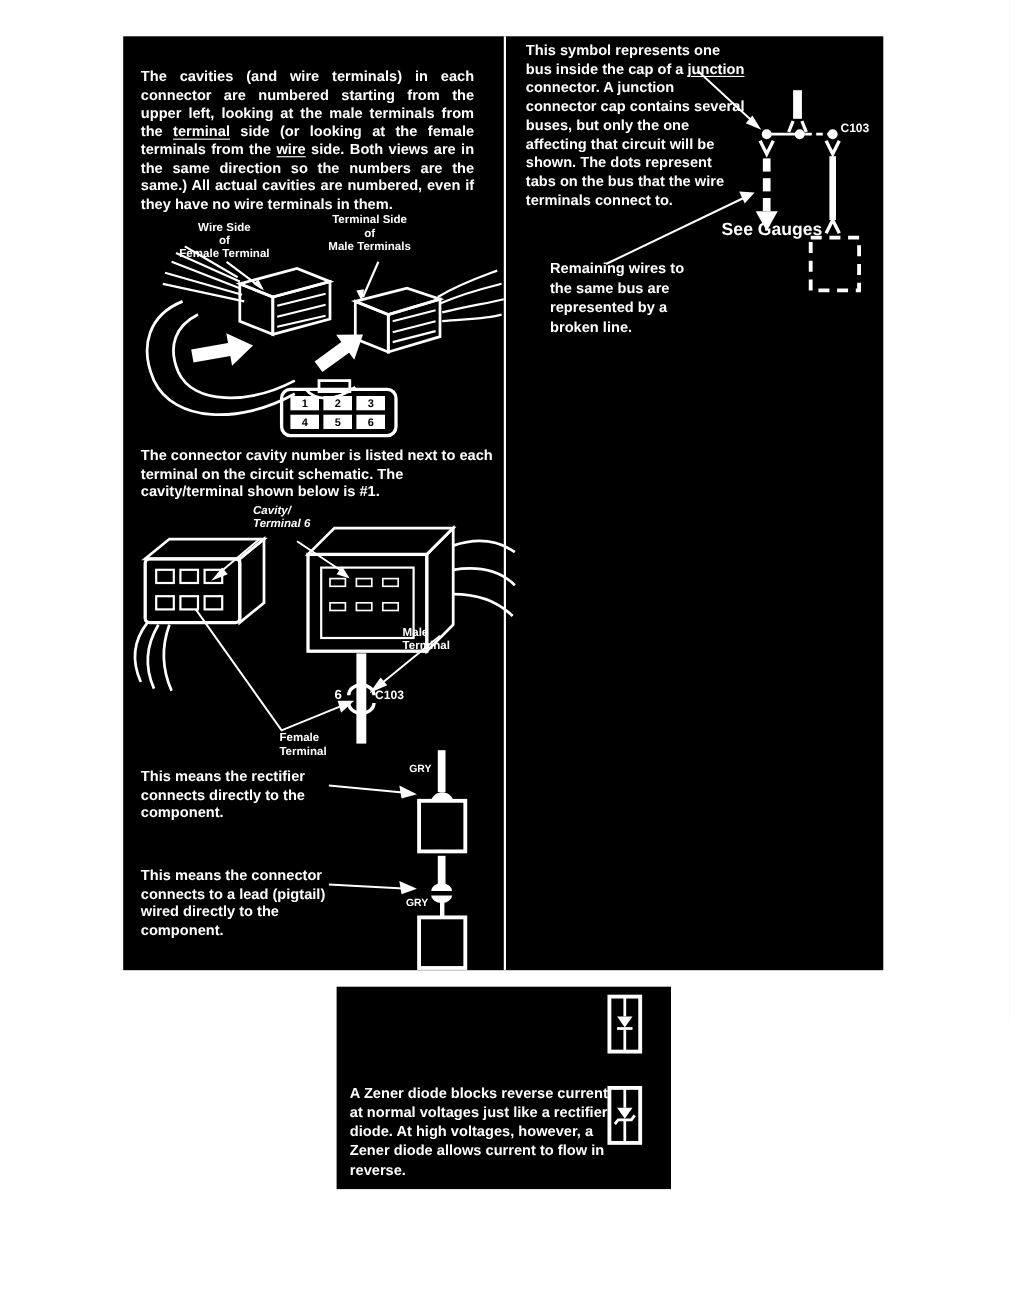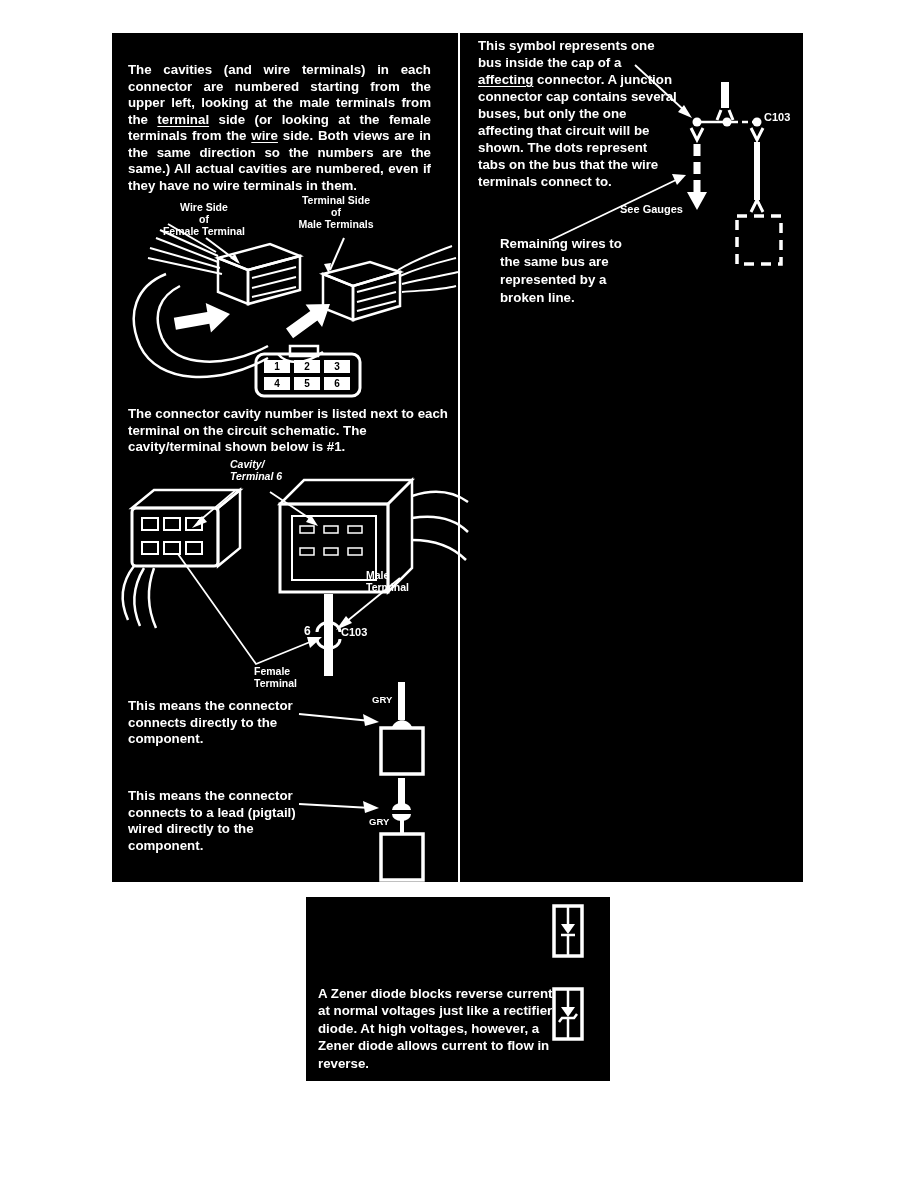--- a/index.html
+++ b/index.html
@@ -140,21 +140,21 @@
   </svg>
   <div class="lbl" style="left:230px; top:459px; width:70px;font-style:italic;">Cavity/
 Terminal 6</div>
   <div class="lbl" style="left:366px; top:570px; width:64px;">Male
 Terminal</div>
   <div class="lbl" style="left:254px; top:666px; width:64px;">Female
 Terminal</div>
   <div class="lbl" style="left:304px; top:626px; font-size:12px;">6</div>
   <div class="lbl" style="left:341px; top:627px; font-size:11px;">C103</div>
 
-  <div class="txt" style="left:128px; top:698px; width:180px;">This means the connector connects directly to the component.</div>
+  <div class="txt" style="left:128px; top:698px; width:180px;">This means the rectifier connects directly to the component.</div>
   <svg style="left:295px; top:680px;" width="140" height="100" viewBox="0 0 140 100">
     <path class="ink" d="M4,34 L76,41" stroke-width="1.8"></path>
     <polygon points="84,42 68,34 70,46" fill="#fff"></polygon>
     <rect x="103" y="2" width="7" height="38" fill="#fff"></rect>
     <path d="M97,47 C101,38 113,38 117,47 Z" fill="#fff"></path>
     <rect class="ink" x="86" y="48" width="42" height="46" stroke-width="3.5"></rect>
   </svg>
   <div class="lbl" style="left:372px; top:694px; font-size:9.5px;">GRY</div>
 
   <div class="txt" style="left:128px; top:788px; width:202px;">This means the connector connects to a lead (pigtail) wired directly to the component.</div>
@@ -163,21 +163,21 @@
     <polygon points="84,30 68,23 70,35" fill="#fff"></polygon>
     <rect x="103" y="0" width="7" height="27" fill="#fff"></rect>
     <path d="M97,32 A9.5,7 0 0 1 116,32 Z" fill="#fff"></path>
     <path d="M97,36 A9.5,7 0 0 0 116,36 Z" fill="#fff"></path>
     <rect x="105" y="42" width="4" height="14" fill="#fff"></rect>
     <rect class="ink" x="86" y="56" width="42" height="46" stroke-width="3.5"></rect>
   </svg>
   <div class="lbl" style="left:369px; top:816px; font-size:9.5px;">GRY</div>
 
   <div class="txt" style="left:478px; top:37px; width:200px; line-height:17px;">
-    <span>This symbol represents one bus inside the cap of a </span><span class="u">affecting</span><span> connector. A junction connector cap contains several buses, but only the one affecting that circuit will be shown. The dots represent tabs on the bus that the wire terminals connect to.</span>
+    <span>This symbol represents one bus inside the cap of a </span><span class="u">junction</span><span> connector. A junction connector cap contains several buses, but only the one affecting that circuit will be shown. The dots represent tabs on the bus that the wire terminals connect to.</span>
   </div>
 
   <svg style="left:520px; top:60px;" width="290" height="218" viewBox="0 0 290 218">
 
     <path class="ink" d="M115,5 L166,52" stroke-width="1.8"></path>
     <polygon points="172,58 158,52 164,45" fill="#fff"></polygon>
     <path class="ink" d="M31,180 L156,120" stroke-width="1.8"></path>
     <polygon points="166,115 152,114 157,125" fill="#fff"></polygon>
 
     <rect x="201" y="22" width="8" height="26" fill="#fff"></rect>
@@ -194,21 +194,21 @@
     <rect x="173.5" y="102" width="7" height="12" fill="#fff"></rect>
     <rect x="173.5" y="120" width="7" height="12" fill="#fff"></rect>
     <polygon points="167,132 187,132 177,150" fill="#fff"></polygon>
 
     <path class="ink" d="M231,68 L237,80 L243,68" stroke-width="3"></path>
     <rect x="234" y="82" width="6" height="58" fill="#fff"></rect>
     <path class="ink" d="M237,140 L231,152 M237,140 L243,152" stroke-width="3"></path>
     <rect class="ink" x="217" y="156" width="44" height="48" stroke-width="3.5" stroke-dasharray="10,7"></rect>
   </svg>
   <div class="lbl" style="left:764px; top:112px; font-size:11px;">C103</div>
-  <div class="lbl" style="left:620px; top:204px; font-size:11px;">See Gauges</div>
+  <div class="lbl" style="left:656px; top:204px; font-size:16px;">See Gauges</div>
 
   <div class="txt" style="left:500px; top:212px; width:142px; line-height:18px;margin-top:23px;">Remaining wires to the same bus are represented by a broken line.</div>
 
   <div class="panel panel-diodes"></div>
 
   <svg style="left:551px; top:903px;" width="34" height="56" viewBox="0 0 34 56">
     <rect class="ink" x="3" y="3" width="28" height="50" stroke-width="3.5"></rect>
     <path class="ink" d="M17,4 L17,21" stroke-width="2.5"></path>
     <polygon points="10,21 24,21 17,31" fill="#fff"></polygon>
     <path class="ink" d="M10,32 L24,32" stroke-width="2.5"></path>

